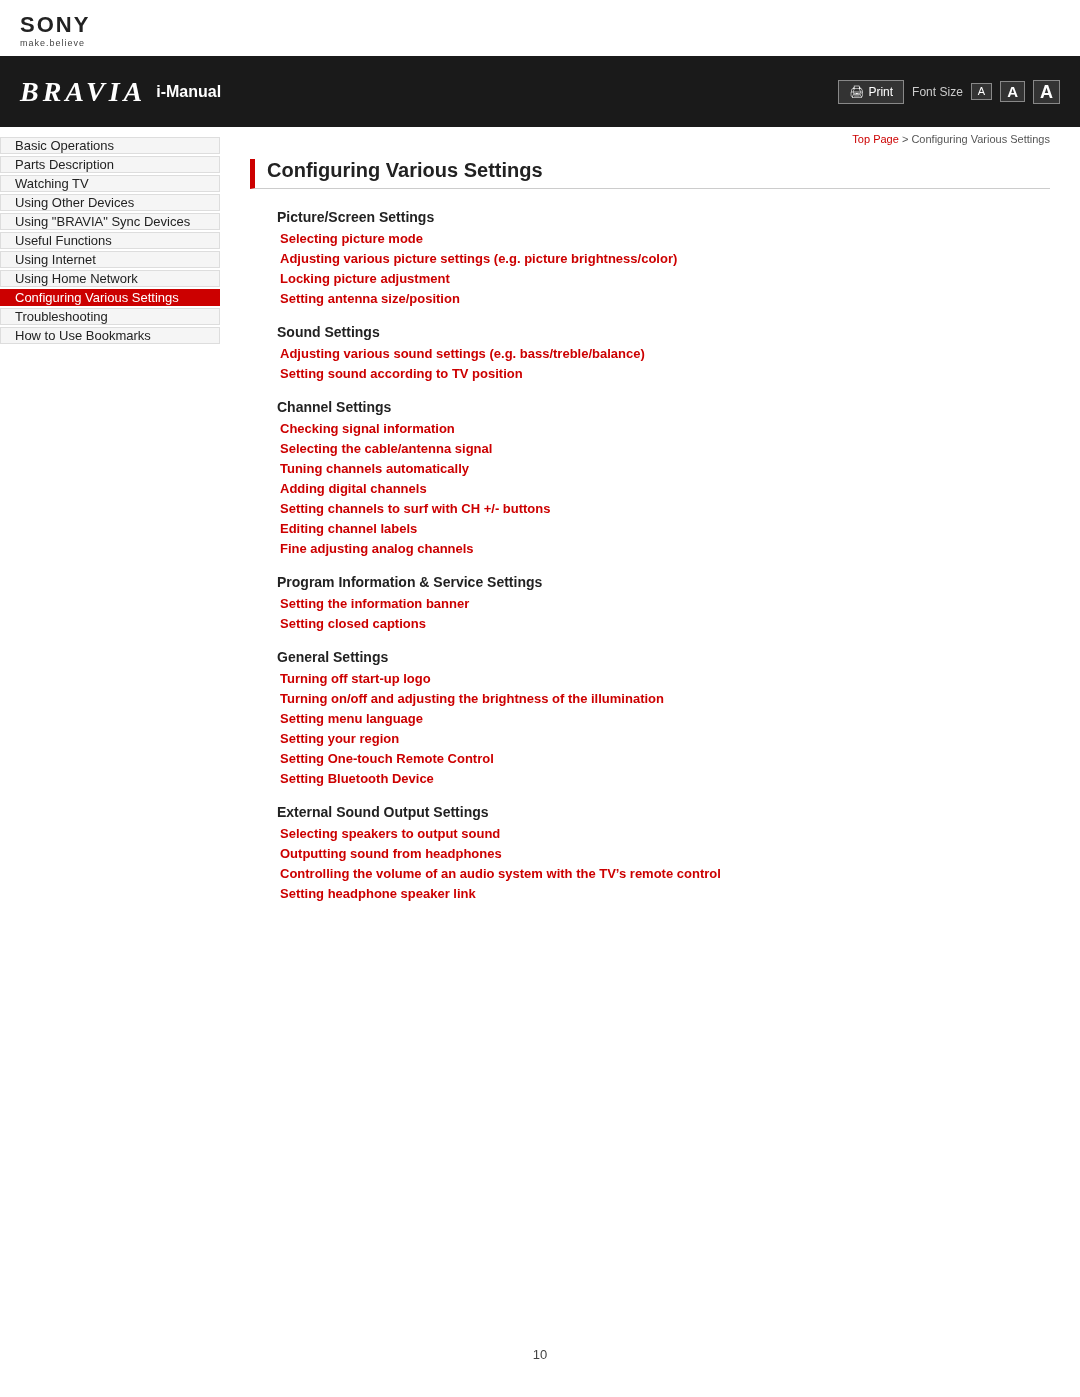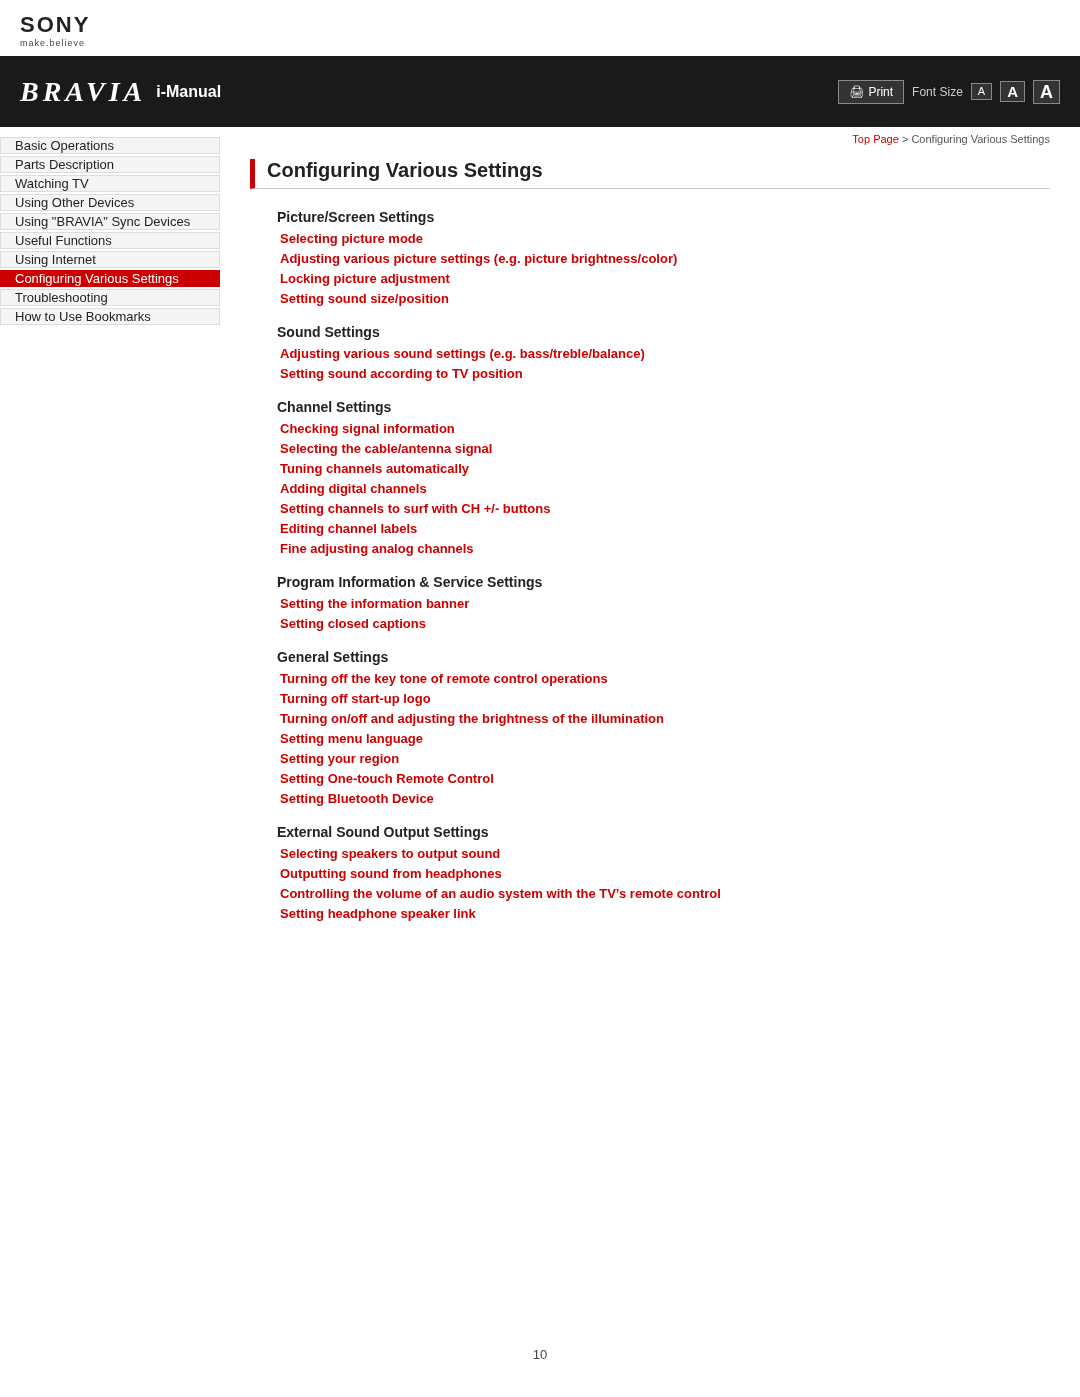--- a/index.html
+++ b/index.html
@@ -199,55 +199,55 @@
 <div class="main-layout">
 
   <div class="sidebar">
   <div class="sidebar-item">Basic Operations</div>
       <div class="sidebar-item">Parts Description</div>
       <div class="sidebar-item">Watching TV</div>
       <div class="sidebar-item">Using Other Devices</div>
       <div class="sidebar-item">Using "BRAVIA" Sync Devices</div>
       <div class="sidebar-item">Useful Functions</div>
       <div class="sidebar-item">Using Internet</div>
+      <div class="sidebar-item">Using Home Network</div>
       <div class="sidebar-item active">Configuring Various Settings</div>
       <div class="sidebar-item">Troubleshooting</div>
       <div class="sidebar-item">How to Use Bookmarks</div>
     </div>
 
   <div class="content">
 
     <div class="breadcrumb">
       <a href="#" style="color:#cc0000;text-decoration:none;">Top Page</a><span> &gt; </span><span>Configuring Various Settings</span>
     </div>
 
     <div class="page-title">Configuring Various Settings</div>
 
     <div id="sections-container">
         <div class="section-header">Picture/Screen Settings</div>
         <a class="content-link" href="#">Selecting picture mode</a>
         <a class="content-link" href="#">Adjusting various picture settings (e.g. picture brightness/color)</a>
         <a class="content-link" href="#">Locking picture adjustment</a>
-        <a class="content-link" href="#">Setting sound size/position</a>
+        <a class="content-link" href="#">Setting antenna size/position</a>
         <div class="section-header">Sound Settings</div>
         <a class="content-link" href="#">Adjusting various sound settings (e.g. bass/treble/balance)</a>
         <a class="content-link" href="#">Setting sound according to TV position</a>
         <div class="section-header">Channel Settings</div>
         <a class="content-link" href="#">Checking signal information</a>
         <a class="content-link" href="#">Selecting the cable/antenna signal</a>
         <a class="content-link" href="#">Tuning channels automatically</a>
         <a class="content-link" href="#">Adding digital channels</a>
         <a class="content-link" href="#">Setting channels to surf with CH +/- buttons</a>
         <a class="content-link" href="#">Editing channel labels</a>
         <a class="content-link" href="#">Fine adjusting analog channels</a>
         <div class="section-header">Program Information &amp; Service Settings</div>
         <a class="content-link" href="#">Setting the information banner</a>
         <a class="content-link" href="#">Setting closed captions</a>
         <div class="section-header">General Settings</div>
-        <a class="content-link" href="#">Turning off the key tone of remote control operations</a>
         <a class="content-link" href="#">Turning off start-up logo</a>
         <a class="content-link" href="#">Turning on/off and adjusting the brightness of the illumination</a>
         <a class="content-link" href="#">Setting menu language</a>
         <a class="content-link" href="#">Setting your region</a>
         <a class="content-link" href="#">Setting One-touch Remote Control</a>
         <a class="content-link" href="#">Setting Bluetooth Device</a>
         <div class="section-header">External Sound Output Settings</div>
         <a class="content-link" href="#">Selecting speakers to output sound</a>
         <a class="content-link" href="#">Outputting sound from headphones</a>
         <a class="content-link" href="#">Controlling the volume of an audio system with the TV’s remote control</a>

